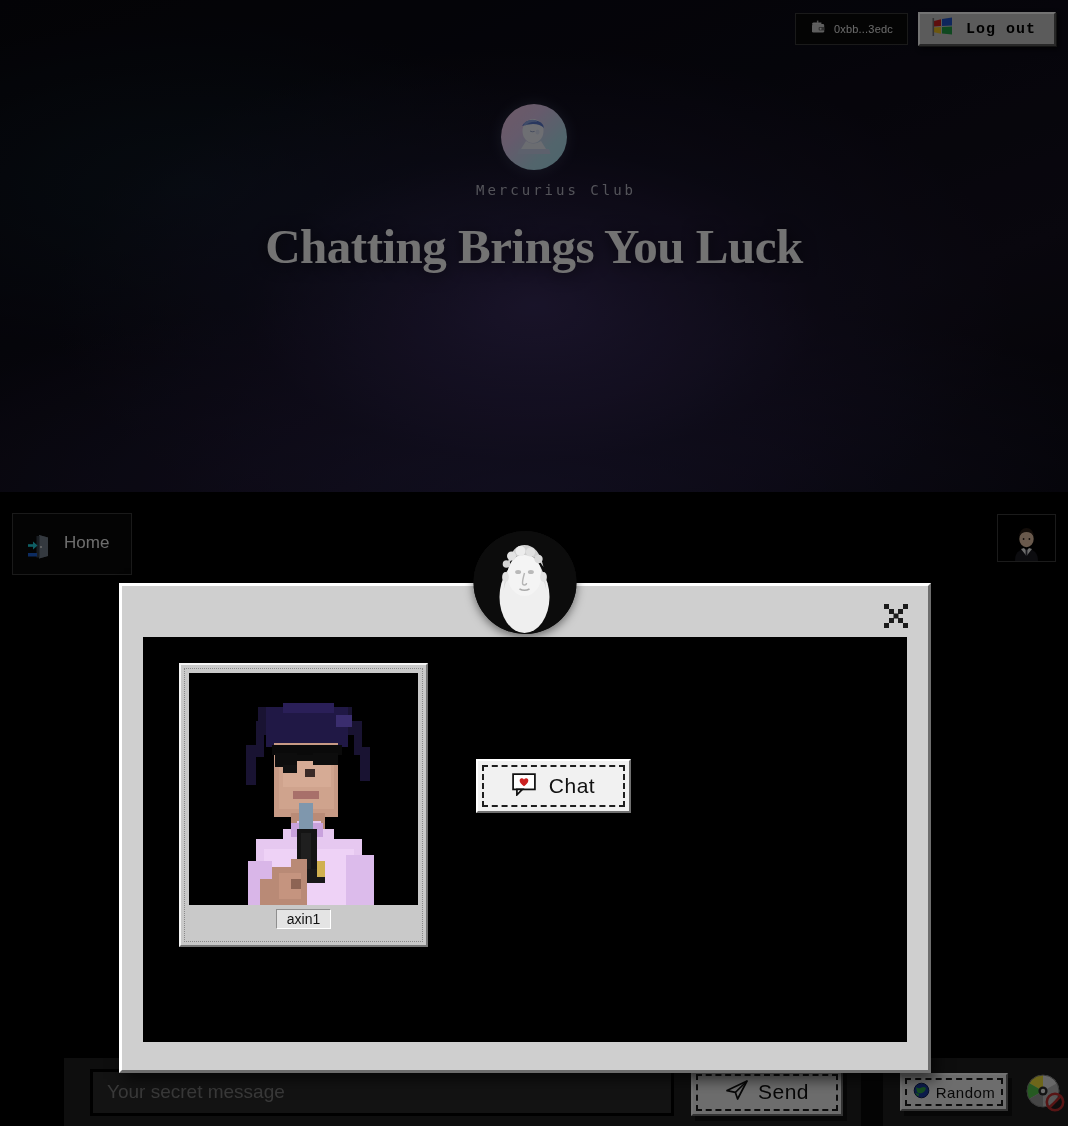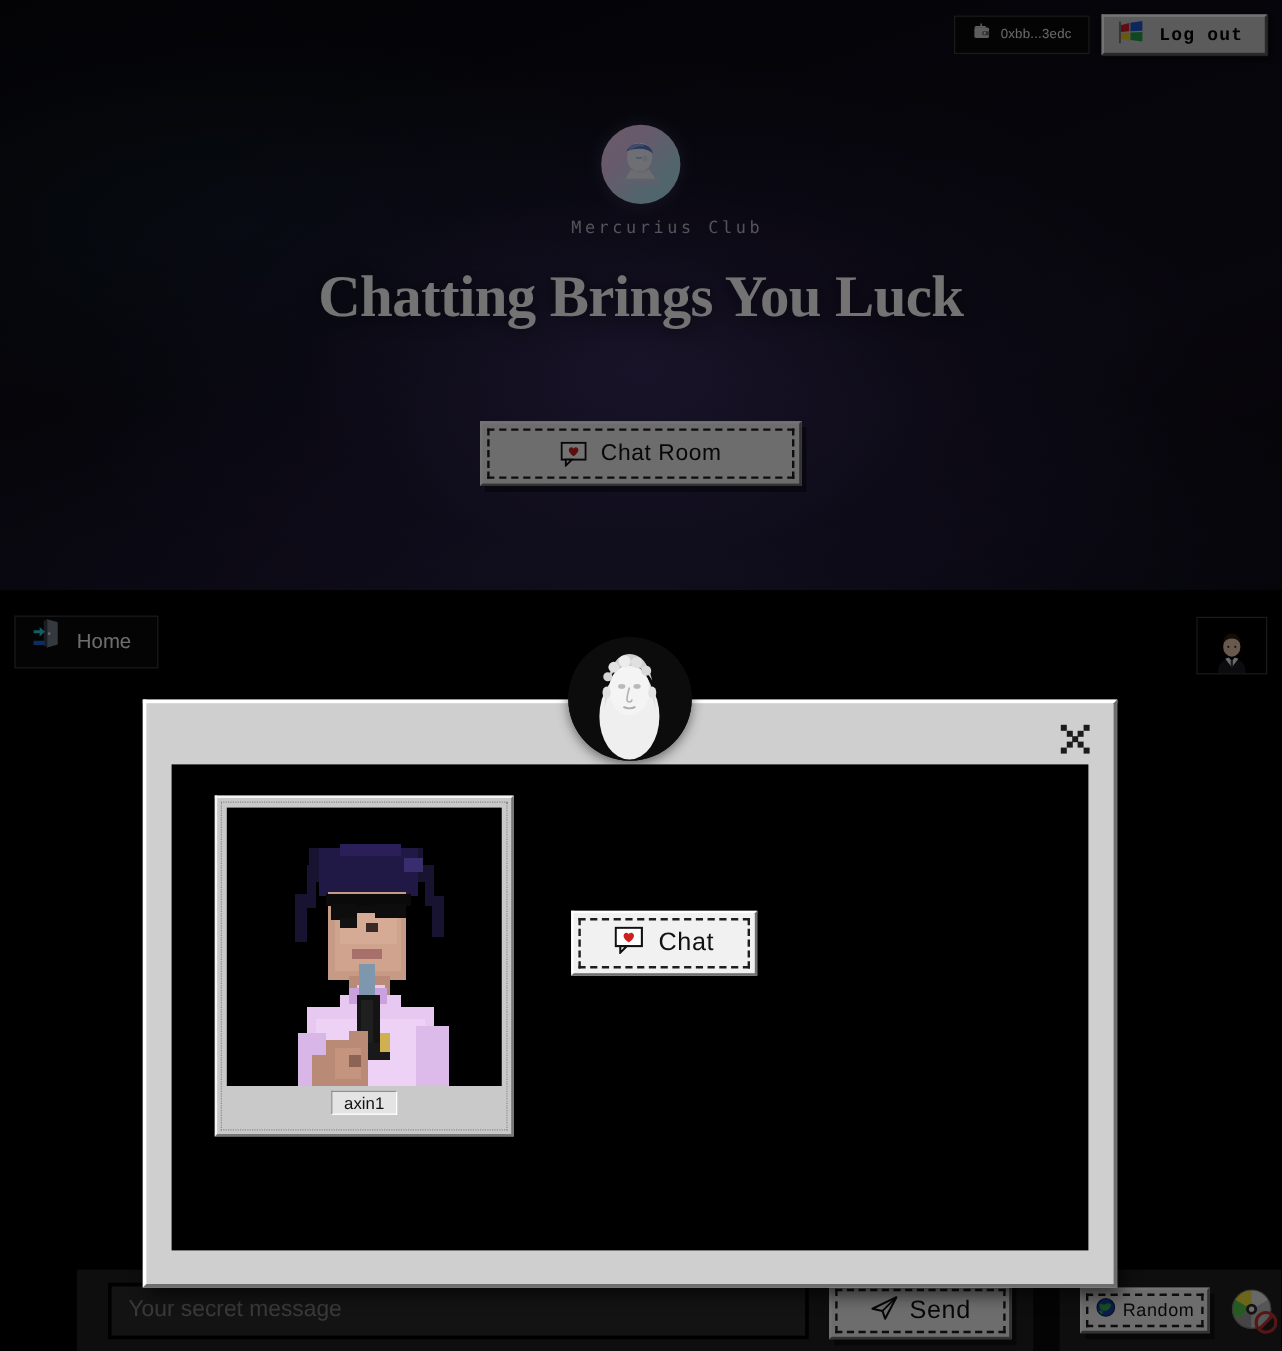--- a/index.html
+++ b/index.html
@@ -104,23 +104,23 @@
         rgba(255,255,255,0.045) 46%,
         rgba(255,255,255,0.00) 48%,
         rgba(255,255,255,0.035) 60%,
         rgba(255,255,255,0.00) 62%,
         rgba(255,255,255,0.02) 76%,
         rgba(255,255,255,0.00) 80%);
   }
 
   .home-btn{
     position:absolute; left:12px; top:21px;
-    display:flex; align-items:flex-end; gap:13px;
+    display:flex; align-items:flex-start; gap:13px;
     background:#0a0a0a; border:1px solid #3a3a3a;
-    padding:0 22px 11px 14px; cursor:pointer;
+    padding:19px 22px 11px 14px; cursor:pointer;
   }
   .home-btn .lbl{ color:#f2f2f2; font-size:17px; }
 
   .me-avatar{
     position:absolute; right:12px; top:22px;
     width:59px; height:48px; background:#000; border:1px solid #3c3c3c;
     cursor:pointer; overflow:hidden;
   }
 
   
@@ -248,34 +248,20 @@
           <path d="M14 26 Q21 31 29 26 L34 34 Q22 40 9 34 Z" fill="#eef1fb"></path>
           <path d="M7 34 L37 34 L38.5 39 L5.5 39 Z" fill="#cfd8f2"></path>
           <path d="M18 16 q2 1.4 4.6 0.4" stroke="#9aa8cf" stroke-width="1" fill="none"></path>
         </svg>
       </div>
       <div class="brand-name">Mercurius Club</div>
     </div>
 
     <h1 class="hero-title">Chatting Brings You Luck</h1>
 
-    <div class="chat-room-wrap">
-      <div id="chat-room-btn" class="dashed-btn">
-        <span class="inner">
-          <span class="heart-bubble">
-            <svg width="22" height="21" viewBox="0 0 22 21">
-              <rect x="1" y="1" width="20" height="14" fill="#fff" stroke="#111" stroke-width="1.6"></rect>
-              <path d="M4.5 15 L4.5 20 L9.5 15 Z" fill="#fff" stroke="#111" stroke-width="1.6" stroke-linejoin="miter"></path>
-              <path d="M11 12.2 C6.6 9.2 6.2 6.2 8.1 5.1 C9.6 4.2 10.7 5.2 11 6 C11.3 5.2 12.4 4.2 13.9 5.1 C15.8 6.2 15.4 9.2 11 12.2 Z" fill="#cc2222"></path>
-            </svg>
-          </span>
-          <span class="lbl">Chat Room</span>
-        </span>
-      </div>
-    </div>
   </section>
 
   <section class="room">
     <div class="ripples"></div>
 
     <div class="home-btn">
       <span>
         <svg width="24" height="26" viewBox="0 0 24 26">
           <path d="M12 2 L21 4.5 L21 23 L12 25.5 Z" fill="#5f6b7a"></path>
           <path d="M12 2 L21 4.5 L21 23 L12 25.5 Z" fill="#7d8894" opacity=".7"></path>

